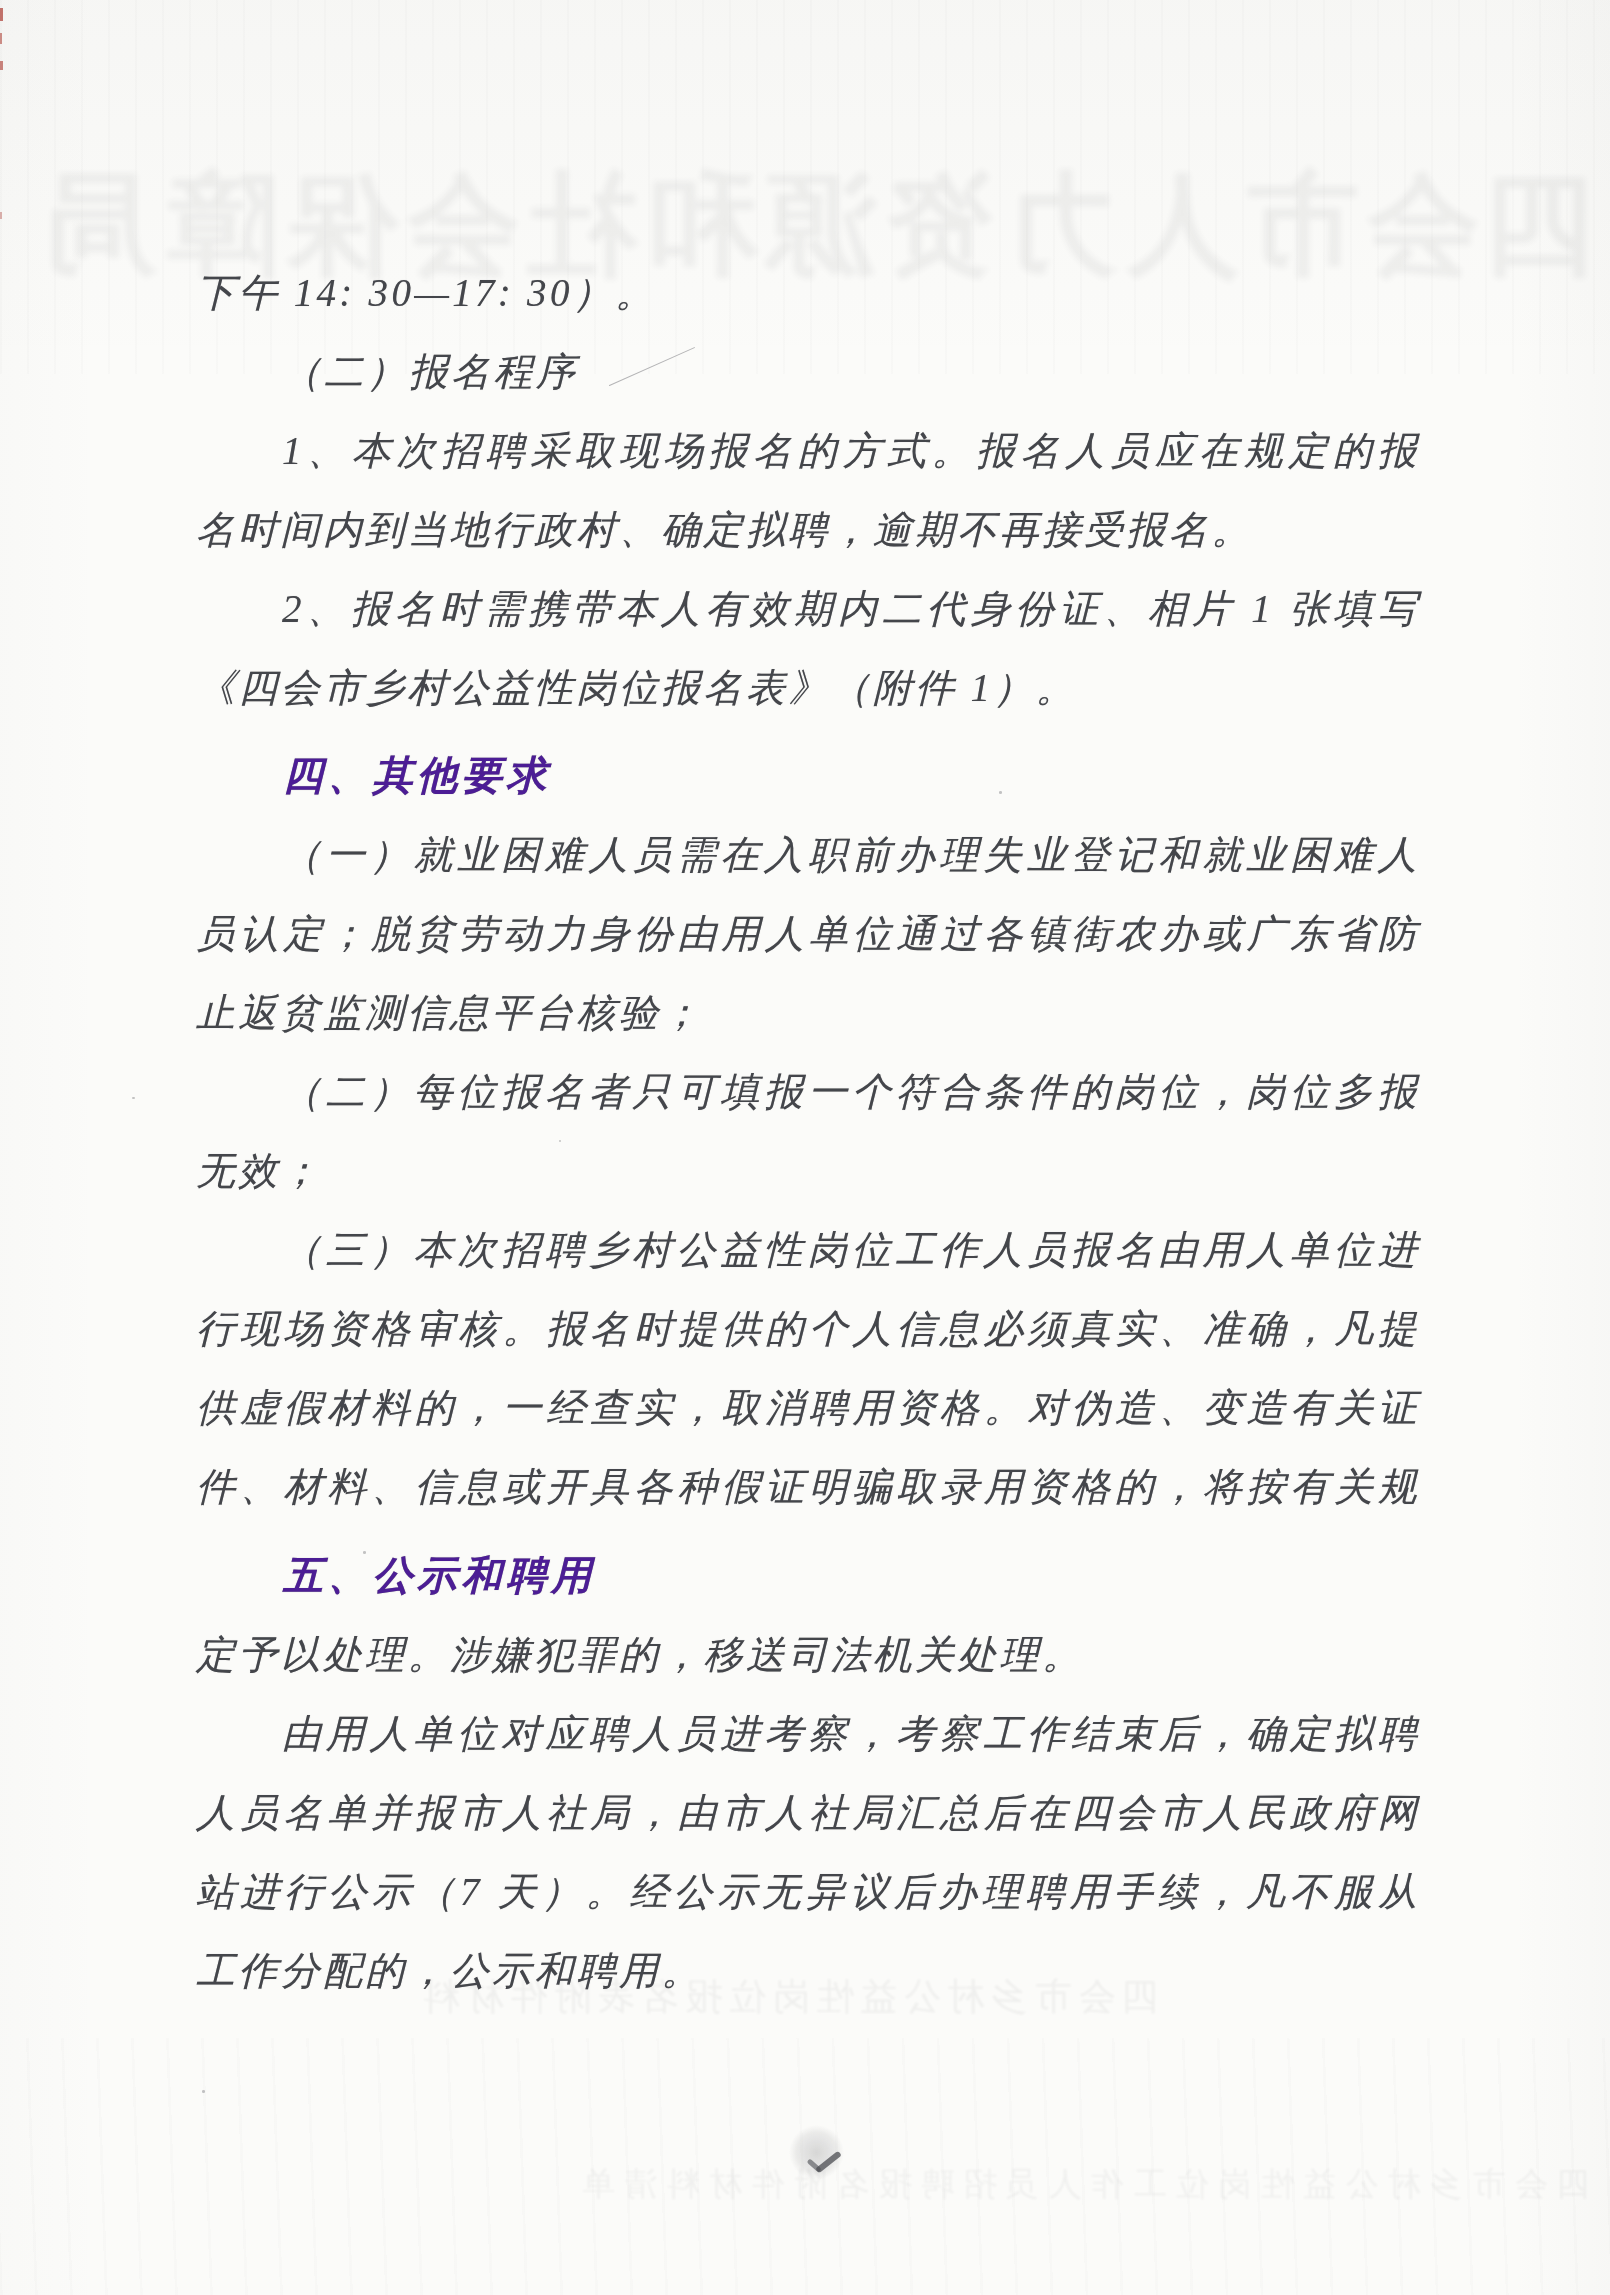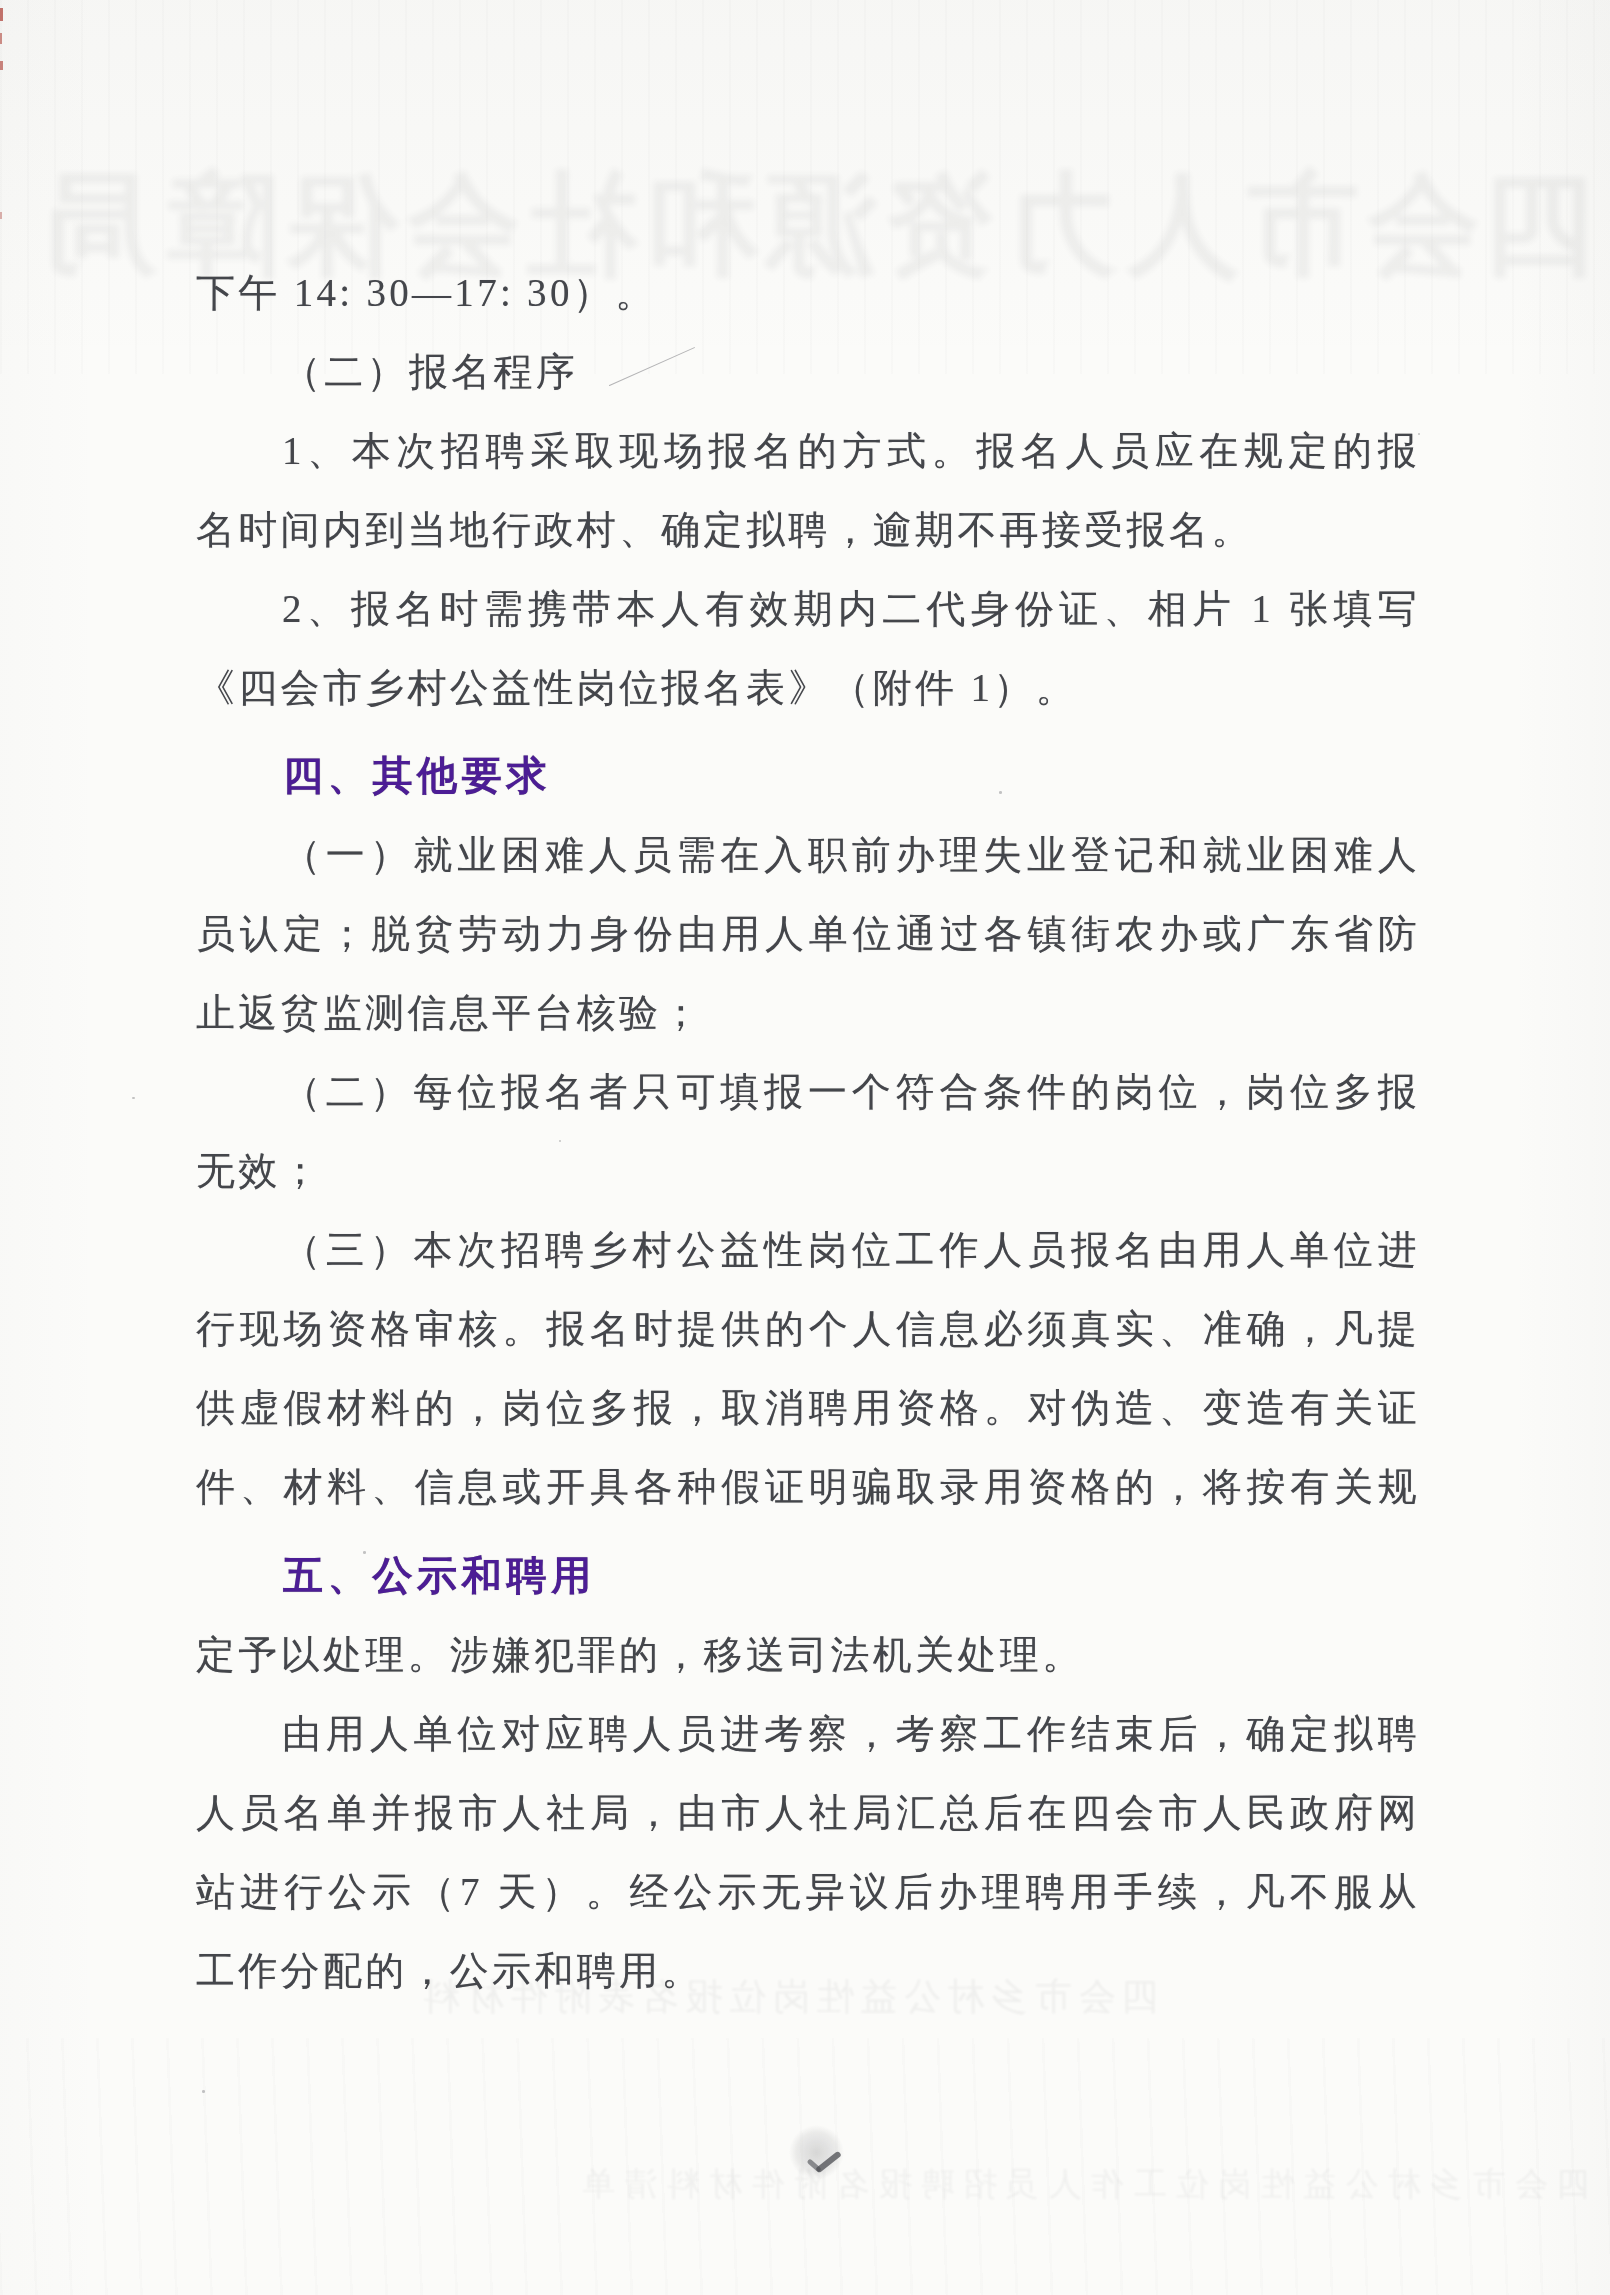--- a/index.html
+++ b/index.html
@@ -34,21 +34,21 @@
   }
 
   
   .textblock {
     position: absolute; left: 196px; top: 253px; width: 1224px;
     color: #44464b;
     font-size: 39px;
     letter-spacing: 3.3px;
     text-shadow: 0 0 0.7px rgba(70,70,78,0.45);
   }
-  .ln { height: 79px; line-height: 79px; white-space: nowrap; }
+  .ln { height: 79px; line-height: 79px; white-space: nowrap; font-style: italic; }
   .ln.fill { white-space: normal; text-align: justify; text-align-last: justify; }
   .ln.ind { text-indent: 86px; }
   .ln.hd {
     font-family: "Liberation Sans", sans-serif;
     font-weight: 700;
     color: #4c1d95;
     font-size: 40px;
     letter-spacing: 4.7px;
     text-indent: 87px;
     margin-top: 9.4px;
@@ -140,21 +140,21 @@
   <div class="ln ind fill">2、报名时需携带本人有效期内二代身份证、相片 1 张填写</div>
   <div class="ln">《四会市乡村公益性岗位报名表》（附件 1）。</div>
   <div class="ln hd">四、其他要求</div>
   <div class="ln ind fill">（一）就业困难人员需在入职前办理失业登记和就业困难人</div>
   <div class="ln fill">员认定；脱贫劳动力身份由用人单位通过各镇街农办或广东省防</div>
   <div class="ln">止返贫监测信息平台核验；</div>
   <div class="ln ind fill">（二）每位报名者只可填报一个符合条件的岗位，岗位多报</div>
   <div class="ln">无效；</div>
   <div class="ln ind fill">（三）本次招聘乡村公益性岗位工作人员报名由用人单位进</div>
   <div class="ln fill">行现场资格审核。报名时提供的个人信息必须真实、准确，凡提</div>
-  <div class="ln fill">供虚假材料的，岗位多报，取消聘用资格。对伪造、变造有关证</div>
+  <div class="ln fill">供虚假材料的，一经查实，取消聘用资格。对伪造、变造有关证</div>
   <div class="ln fill">件、材料、信息或开具各种假证明骗取录用资格的，将按有关规</div>
   <div class="ln hd">五、公示和聘用</div>
   <div class="ln">定予以处理。涉嫌犯罪的，移送司法机关处理。</div>
   <div class="ln ind fill">由用人单位对应聘人员进考察，考察工作结束后，确定拟聘</div>
   <div class="ln fill">人员名单并报市人社局，由市人社局汇总后在四会市人民政府网</div>
   <div class="ln fill">站进行公示（7 天）。经公示无异议后办理聘用手续，凡不服从</div>
   <div class="ln">工作分配的，公示和聘用。</div>
 </div>
 
 <div class="scratch"></div>

